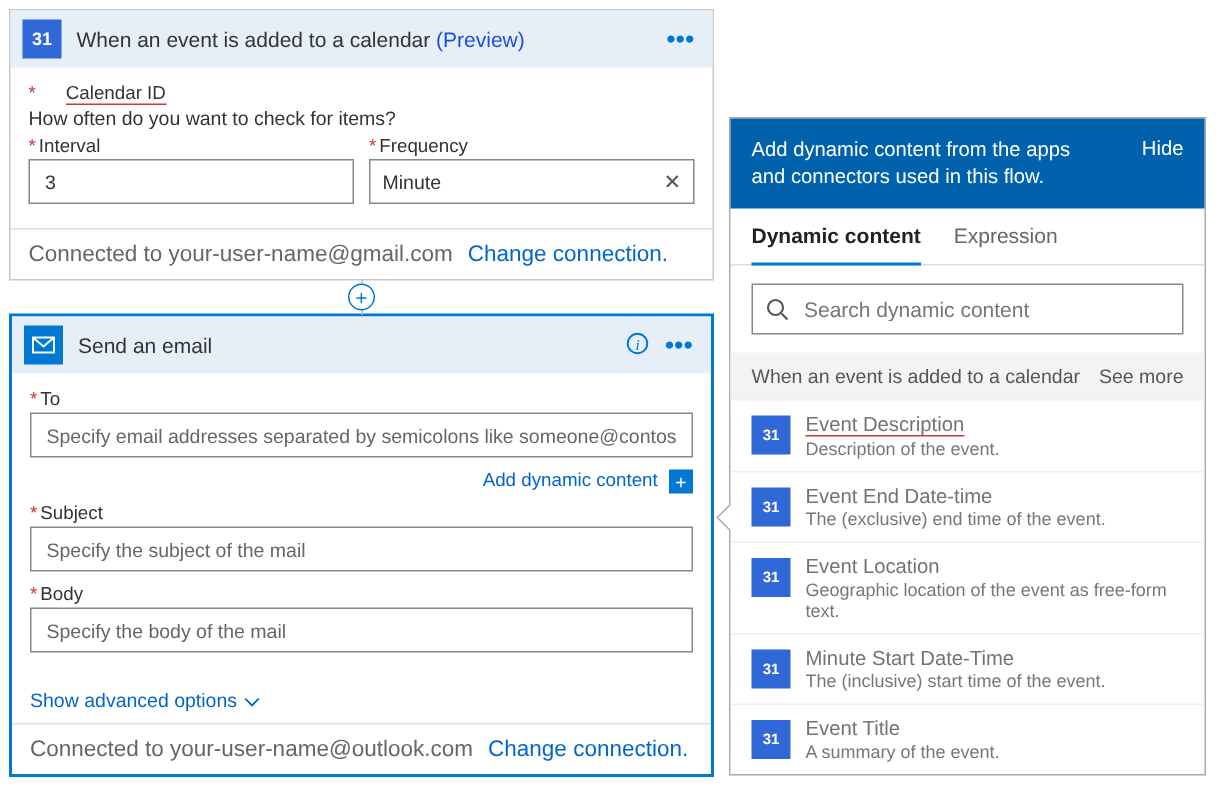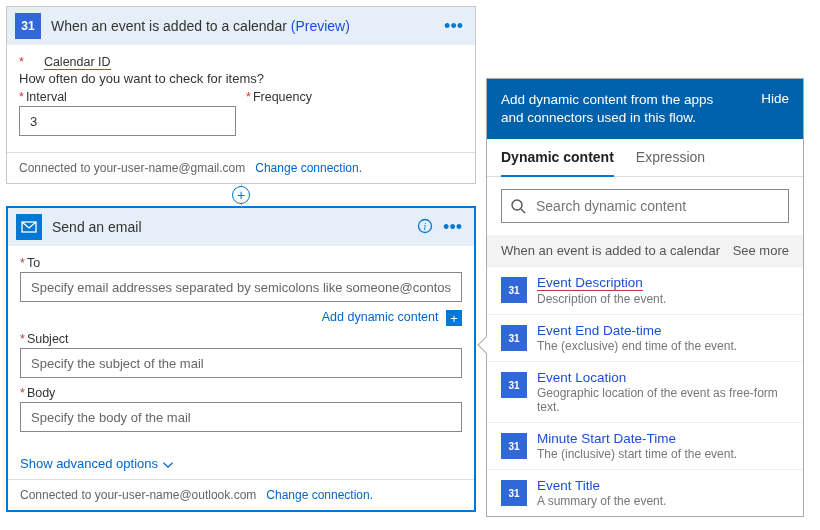--- a/index.html
+++ b/index.html
@@ -70,21 +70,21 @@
     border:none; outline:none; width:100%; font-size:13px; color:#333; background:transparent;
   }
   .input-box input::placeholder { color:#666; }
   .row2 { display:flex; gap:10px; }
   .row2 > div { flex:1; }
   .x-btn { color:#555; font-size:14px; cursor:pointer;}
   .caption { color:#333; font-size:13px; margin-bottom:4px;}
   .footer-line {
     border-top:1px solid #ddd;
     padding:8px 12px;
-    font-size:12px;
+    font-size:15px;
     color:#666;
     display:flex;
     gap:10px;
   }
   .link { color:#0066cc; cursor:pointer;}
   .connector-wrap {
     text-align:center;
     margin:-1px 0;
     position:relative;
     height:24px;
@@ -209,21 +209,21 @@
     background:#3068d8;
     color:#fff;
     display:flex;
     align-items:center;
     justify-content:center;
     font-size:10px;
     font-weight:bold;
     flex-shrink:0;
     margin-top:2px;
   }
-  .dc-title { font-size:13.5px; color:#1d4ed8;}
+  .dc-title { font-size:13.5px; color:#737373;}
   .dc-desc { font-size:12px; color:#777; margin-top:1px;}
   .dc-title.red { border-bottom:1px solid #d13438; display:inline-block;}
 </style>
 </head>
 <body>
 
 <div class="layout">
   <div class="left-col">
 
     <div class="card">
@@ -240,20 +240,24 @@
         <div class="caption">How often do you want to check for items?</div>
         <div class="row2">
           <div>
             <div class="label req">Interval</div>
             <div class="input-box">
               <input value="3" style="">
             </div>
           </div>
           <div>
             <div class="label req">Frequency</div>
+            <div class="select-box">
+              <span style="color:#333">Minute</span>
+              <span class="x-btn">✕</span>
+            </div>
           </div>
         </div>
       </div>
       <div class="footer-line">
         <span>Connected to your-user-name@gmail.com</span>
         <span class="link">Change connection.</span>
       </div>
     </div>
 
     <div class="connector-wrap">

